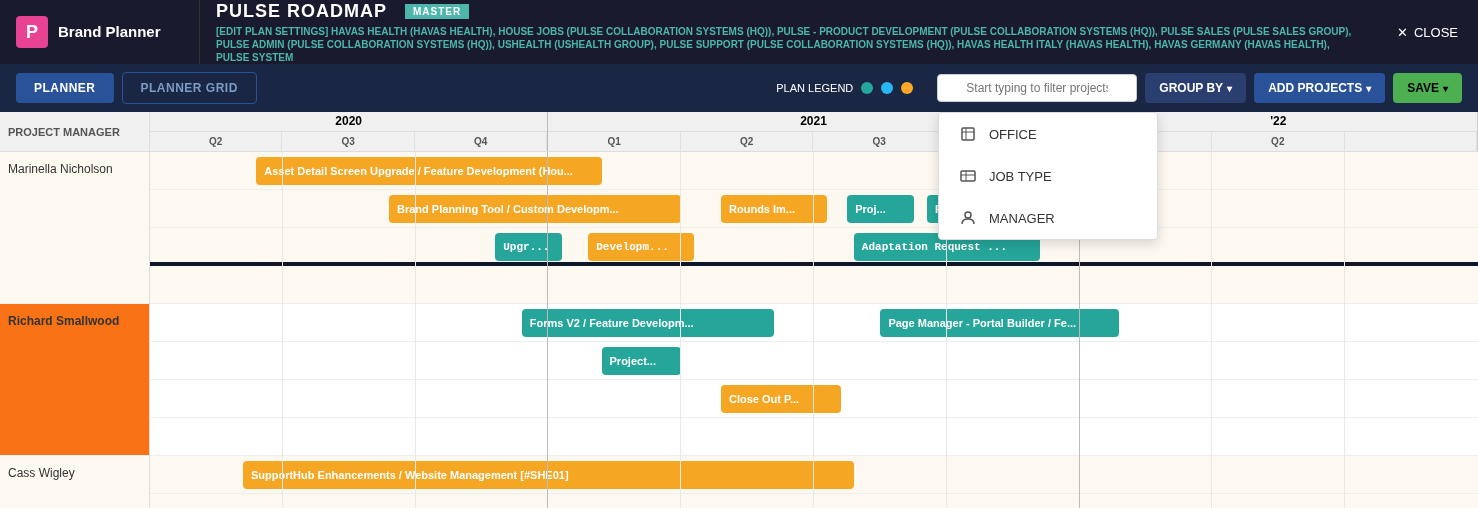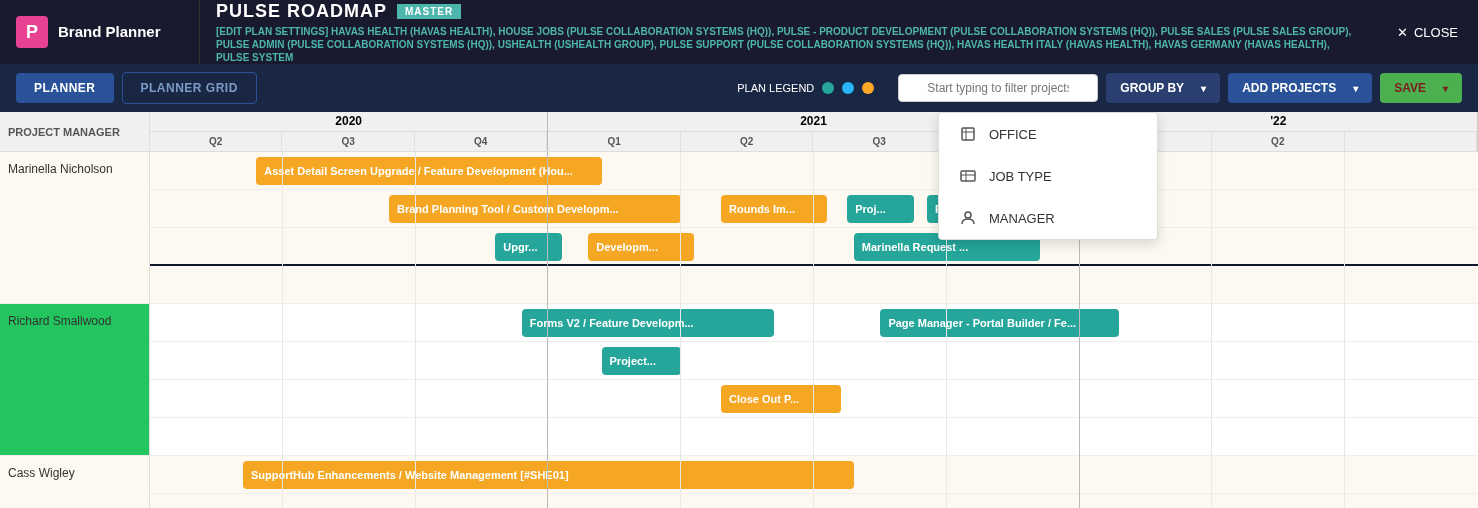--- a/index.html
+++ b/index.html
@@ -45,21 +45,21 @@
     .header-center {
       flex: 1;
       padding: 8px 16px;
       display: flex;
       flex-direction: column;
       justify-content: center;
     }
     .header-title-row {
       display: flex;
       align-items: center;
-      gap: 10px;
+      gap: 18px;
     }
     .header-title {
       color: white;
       font-size: 18px;
       font-weight: bold;
       letter-spacing: 1px;
     }
     .master-badge {
       background: #4db6ac;
       color: white;
@@ -135,39 +135,39 @@
       border: 1px solid #ccc;
       border-radius: 4px;
       padding: 6px 28px;
       font-size: 12px;
       width: 200px;
       color: #a16207;
     }
     .group-by-btn, .add-projects-btn, .save-btn {
       display: flex;
       align-items: center;
-      gap: 17px;
+      gap: 4px;
       padding: 8px 14px;
       border: none;
       border-radius: 4px;
       font-size: 12px;
       font-weight: bold;
       cursor: pointer;
     }
     .group-by-btn {
       background: #2a3f6f;
       color: white;
     }
     .add-projects-btn {
       background: #2a5298;
       color: white;
     }
     .save-btn {
       background: #4caf50;
-      color: #7f1d1d;
+      color: #000000;
     }
     .chevron {
       font-size: 10px;
     }
 
     
     .dropdown-menu {
       position: absolute;
       top: 112px;
       right: 320px;
@@ -224,21 +224,21 @@
     .gantt-row {
       border-bottom: 1px solid #eee;
       display: flex;
       align-items: center;
       padding: 0 8px;
       min-height: 38px;
       background: #fef9f0;
       font-size: 12px;
       color: #333;
     }
-    .gantt-row.white { background: #22c55e; }
+    .gantt-row.white { background: #f97316; font-weight: bold; }
     .gantt-right {
       flex: 1;
       overflow-x: auto;
       position: relative;
     }
     .gantt-rows-area {
       position: relative;
     }
     .gantt-bar {
       position: absolute;
@@ -437,32 +437,32 @@
         </div>
 
         <div class="gantt-bar bar-teal" style="left:52.5%;width:5%;top:5px;">
           <span>Proj...</span>
         </div>
 
         <div class="gantt-bar bar-teal" style="left:58.5%;width:7%;top:5px;">
           <span>Project ...</span>
         </div>
       </div>
-      <div style="height:38px;background:#fef9f0;border-bottom:2px solid #0f172a;position:relative;">
+      <div style="height:38px;background:#fef9f0;border-bottom:4px solid #0f172a;position:relative;font-family:Liberation Mono, monospace;">
 
         <div class="gantt-bar bar-teal" style="left:26%;width:5%;top:5px;">
           <span>Upgr...</span>
         </div>
 
         <div class="gantt-bar bar-orange" style="left:33%;width:8%;top:5px;">
           <span>Developm...</span>
         </div>
 
         <div class="gantt-bar bar-teal" style="left:53%;width:14%;top:5px;">
-          <span>Marinella Request ...</span>
+          <span>Adaptation Request ...</span>
         </div>
       </div>
       <div style="height:38px;background:#fef9f0;border-bottom:1px solid #eee;position:relative;"></div>
 
       <div style="height:38px;background:white;border-bottom:1px solid #eee;position:relative;">
 
         <div class="gantt-bar bar-teal" style="left:28%;width:19%;top:5px;">
           <span>Forms V2 / Feature Developm...</span>
         </div>
 

